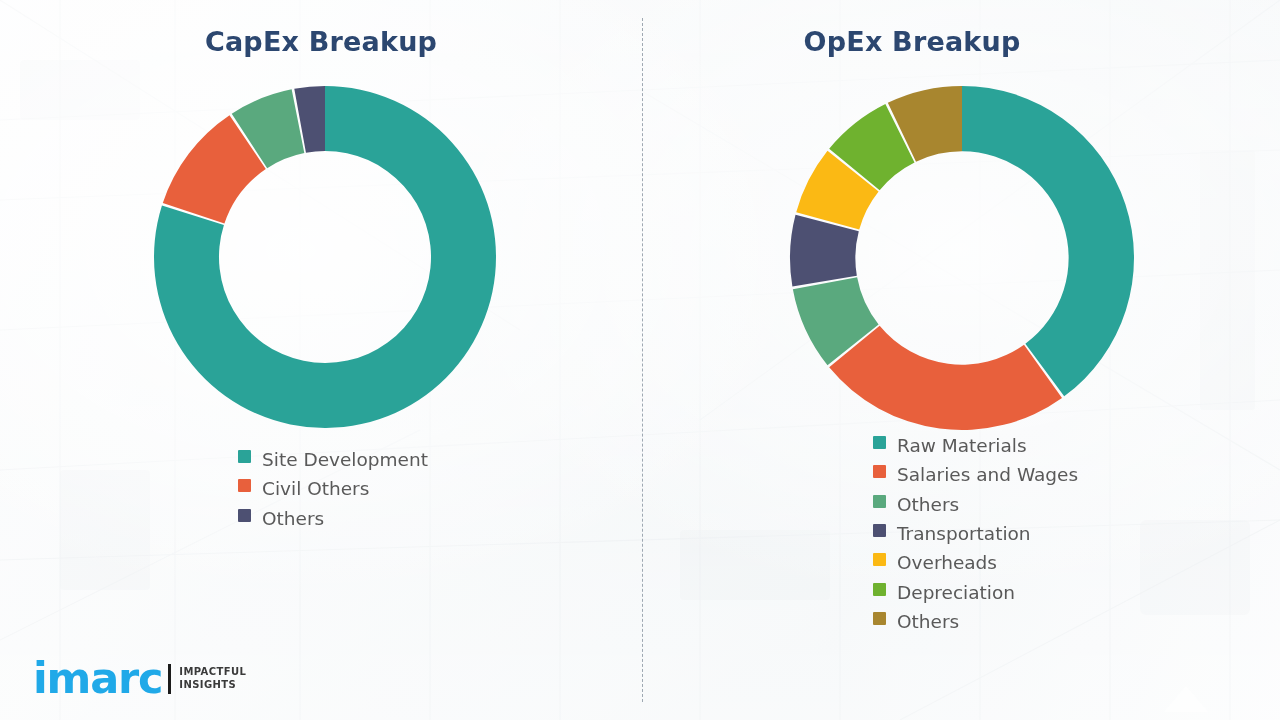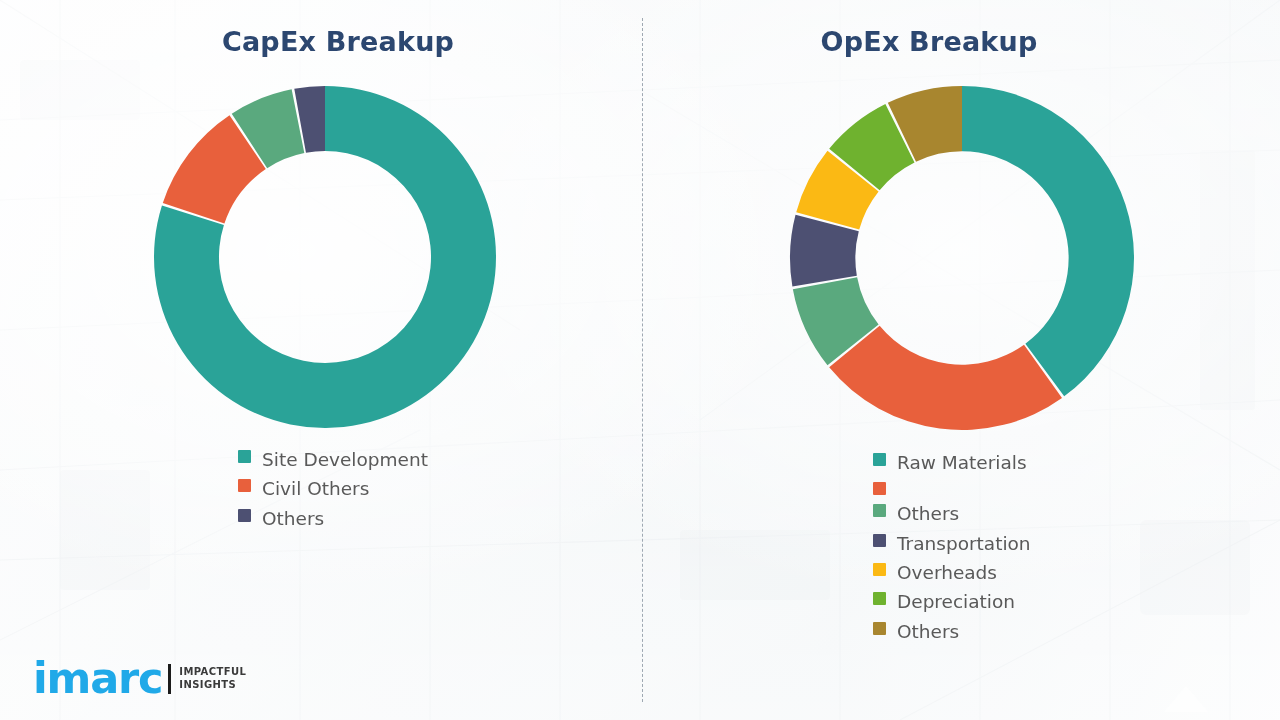--- a/index.html
+++ b/index.html
@@ -60,21 +60,20 @@
   .chart-title {
     position: absolute;
     width: 100%;
     top: 26px;
     text-align: center;
     font-size: 27px;
     font-weight: bold;
     color: #2c4770;
     letter-spacing: 0.2px;
     font-family: "DejaVu Sans", sans-serif;
-    padding-left: 17px;
   }
 
   .donut-wrap {
     position: absolute;
     top: 82px;
   }
   .donut-left  { left: 150px; }
 
   .legend {
     position: absolute;
@@ -223,27 +222,28 @@
             <path d="M 100.00306770301088 139.94065331413535 A 172 172 0 0 1 -132.81485206425984 109.28959269367222 L -82.3452082798411 67.75954747007678 A 106.64 106.64 0 0 0 62.001901975866744 86.76320505476392 Z" fill="#e8603c"></path>
             <path d="M -134.51511333688114 107.18994488274551 A 172 172 0 0 1 -169.1471329469012 31.19691356277621 L -104.87122242707873 19.34208640892125 A 106.64 106.64 0 0 0 -83.3993702688663 66.45776582730221 Z" fill="#5aa97e"></path>
             <path d="M -169.61628550535528 28.536217187388516 A 172 172 0 0 1 -166.4837491262754 -43.210661610989014 L -103.21992445829075 -26.790610198813187 A 106.64 106.64 0 0 0 -105.16209701332028 17.692454656180878 Z" fill="#4d5072"></path>
             <path d="M -165.78448686612435 -45.82034389368813 A 172 172 0 0 1 -134.51511333688123 -107.18994488274541 L -83.39937026886636 -66.45776582730215 A 106.64 106.64 0 0 0 -102.7863818569971 -28.408613214086643 Z" fill="#fbb914"></path>
             <path d="M -132.81485206425987 -109.2895926936722 A 172 172 0 0 1 -76.61166650890567 -153.99562511554743 L -47.49923323552152 -95.47728757163941 A 106.64 106.64 0 0 0 -82.34520827984112 -67.75954747007677 Z" fill="#6fb22f"></path>
             <path d="M -74.18335696941055 -155.17999081308454 A 172 172 0 0 1 -3.159588741800171e-14 -172 L -1.9589450199161062e-14 -106.64 A 106.64 106.64 0 0 0 -45.99368132103454 -96.21159430411242 Z" fill="#a8862f"></path>
           </g>
       </svg>
     </div>
 
-    <div class="legend" style="left:231px; top:453px">
+    <div class="legend" style="left:231px; top:436px">
       <div class="legend-item">
         <span class="legend-swatch" style="background:#2aa398"></span>
         <span class="legend-label">Raw Materials</span>
       </div>
       <div class="legend-item">
         <span class="legend-swatch" style="background:#e8603c"></span>
+        <span class="legend-label">Salaries and Wages</span>
       </div>
       <div class="legend-item">
         <span class="legend-swatch" style="background:#5aa97e"></span>
         <span class="legend-label">Others</span>
       </div>
       <div class="legend-item">
         <span class="legend-swatch" style="background:#4d5072"></span>
         <span class="legend-label">Transportation</span>
       </div>
       <div class="legend-item">

